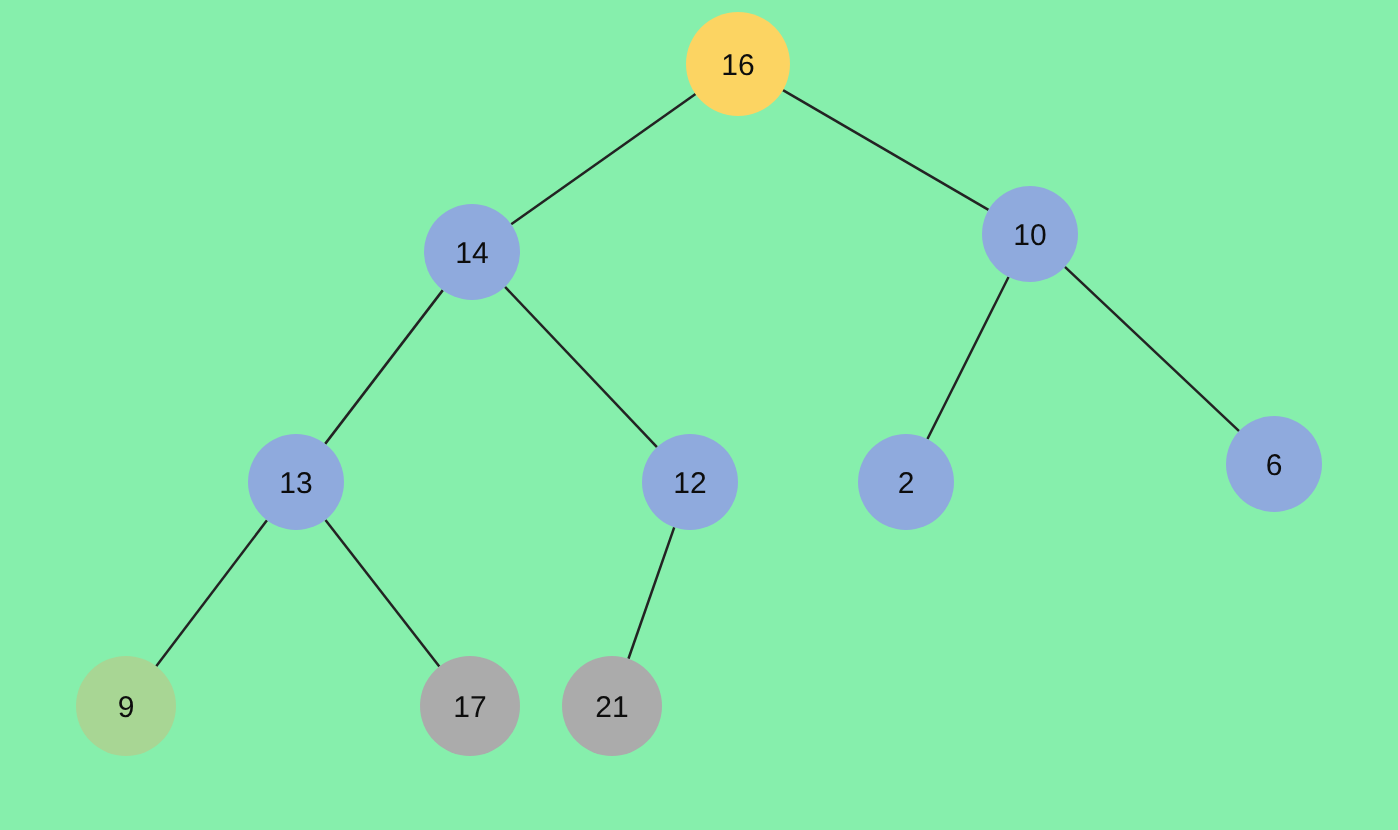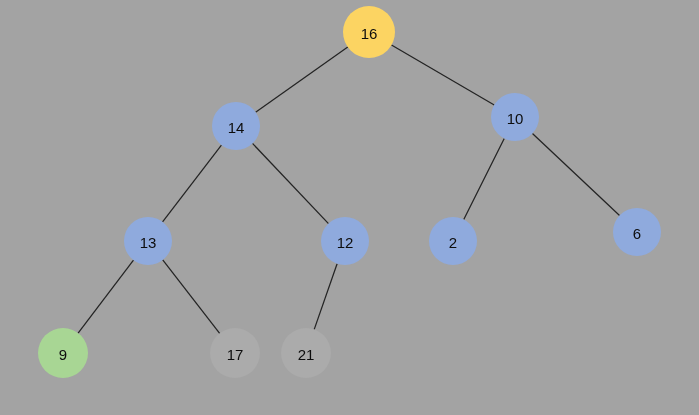--- a/index.html
+++ b/index.html
@@ -7,21 +7,21 @@
     padding: 0;
     background: #ffffff;
   }
   body {
     font-family: "Liberation Sans", sans-serif;
   }
   #canvas-root {
     position: relative;
     width: 699px;
     height: 415px;
-    background: #a3a3a3;
+    background: #86efac;
     overflow: hidden;
   }
   #graph-svg {
     position: absolute;
     top: 0;
     left: 0;
     width: 699px;
     height: 415px;
     display: block;
   }

